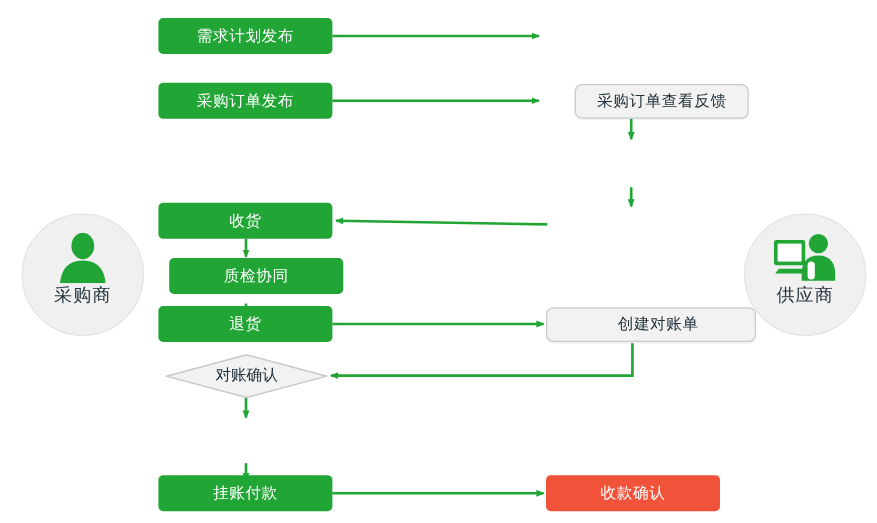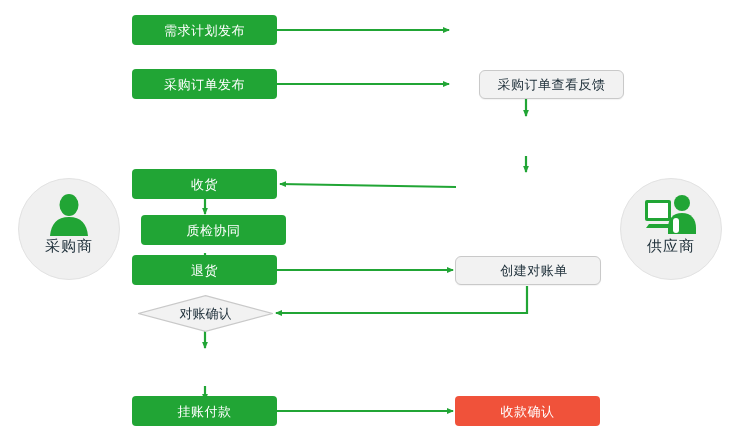--- a/index.html
+++ b/index.html
@@ -152,21 +152,21 @@
   <div class="node node-gray" style="left:455px;top:70px;width:145px;height:29px;margin-left:24px;">采购订单查看反馈</div>
 
 
 
   <div class="node node-green" style="left:132px;top:169px;width:145px;height:30px;">收货</div>
 
   <div class="node node-green" style="left:141px;top:215px;width:145px;height:30px;">质检协同</div>
 
   <div class="node node-green" style="left:132px;top:255px;width:145px;height:30px;">退货</div>
 
-  <div class="node node-gray" style="left:455px;top:256px;width:146px;height:29px;padding-left:12px;">创建对账单</div>
+  <div class="node node-gray" style="left:455px;top:256px;width:175px;height:29px;padding-left:12px;">创建对账单</div>
 
   <div class="diamond diamond-gray" style="left:138px;top:295px;width:135px;height:37px;">
     <svg class="dshape" viewBox="0 0 135 37" preserveAspectRatio="none" xmlns="http://www.w3.org/2000/svg">
       <polygon points="67.5,0.7 134.3,18.5 67.5,36.3 0.7,18.5" fill="#f2f2f2" stroke="#c9c9c9" stroke-width="1.2"></polygon>
     </svg>
     <span class="dlabel">对账确认</span>
   </div>
 
 
   <div class="node node-green" style="left:132px;top:396px;width:145px;height:30px;">挂账付款</div>

